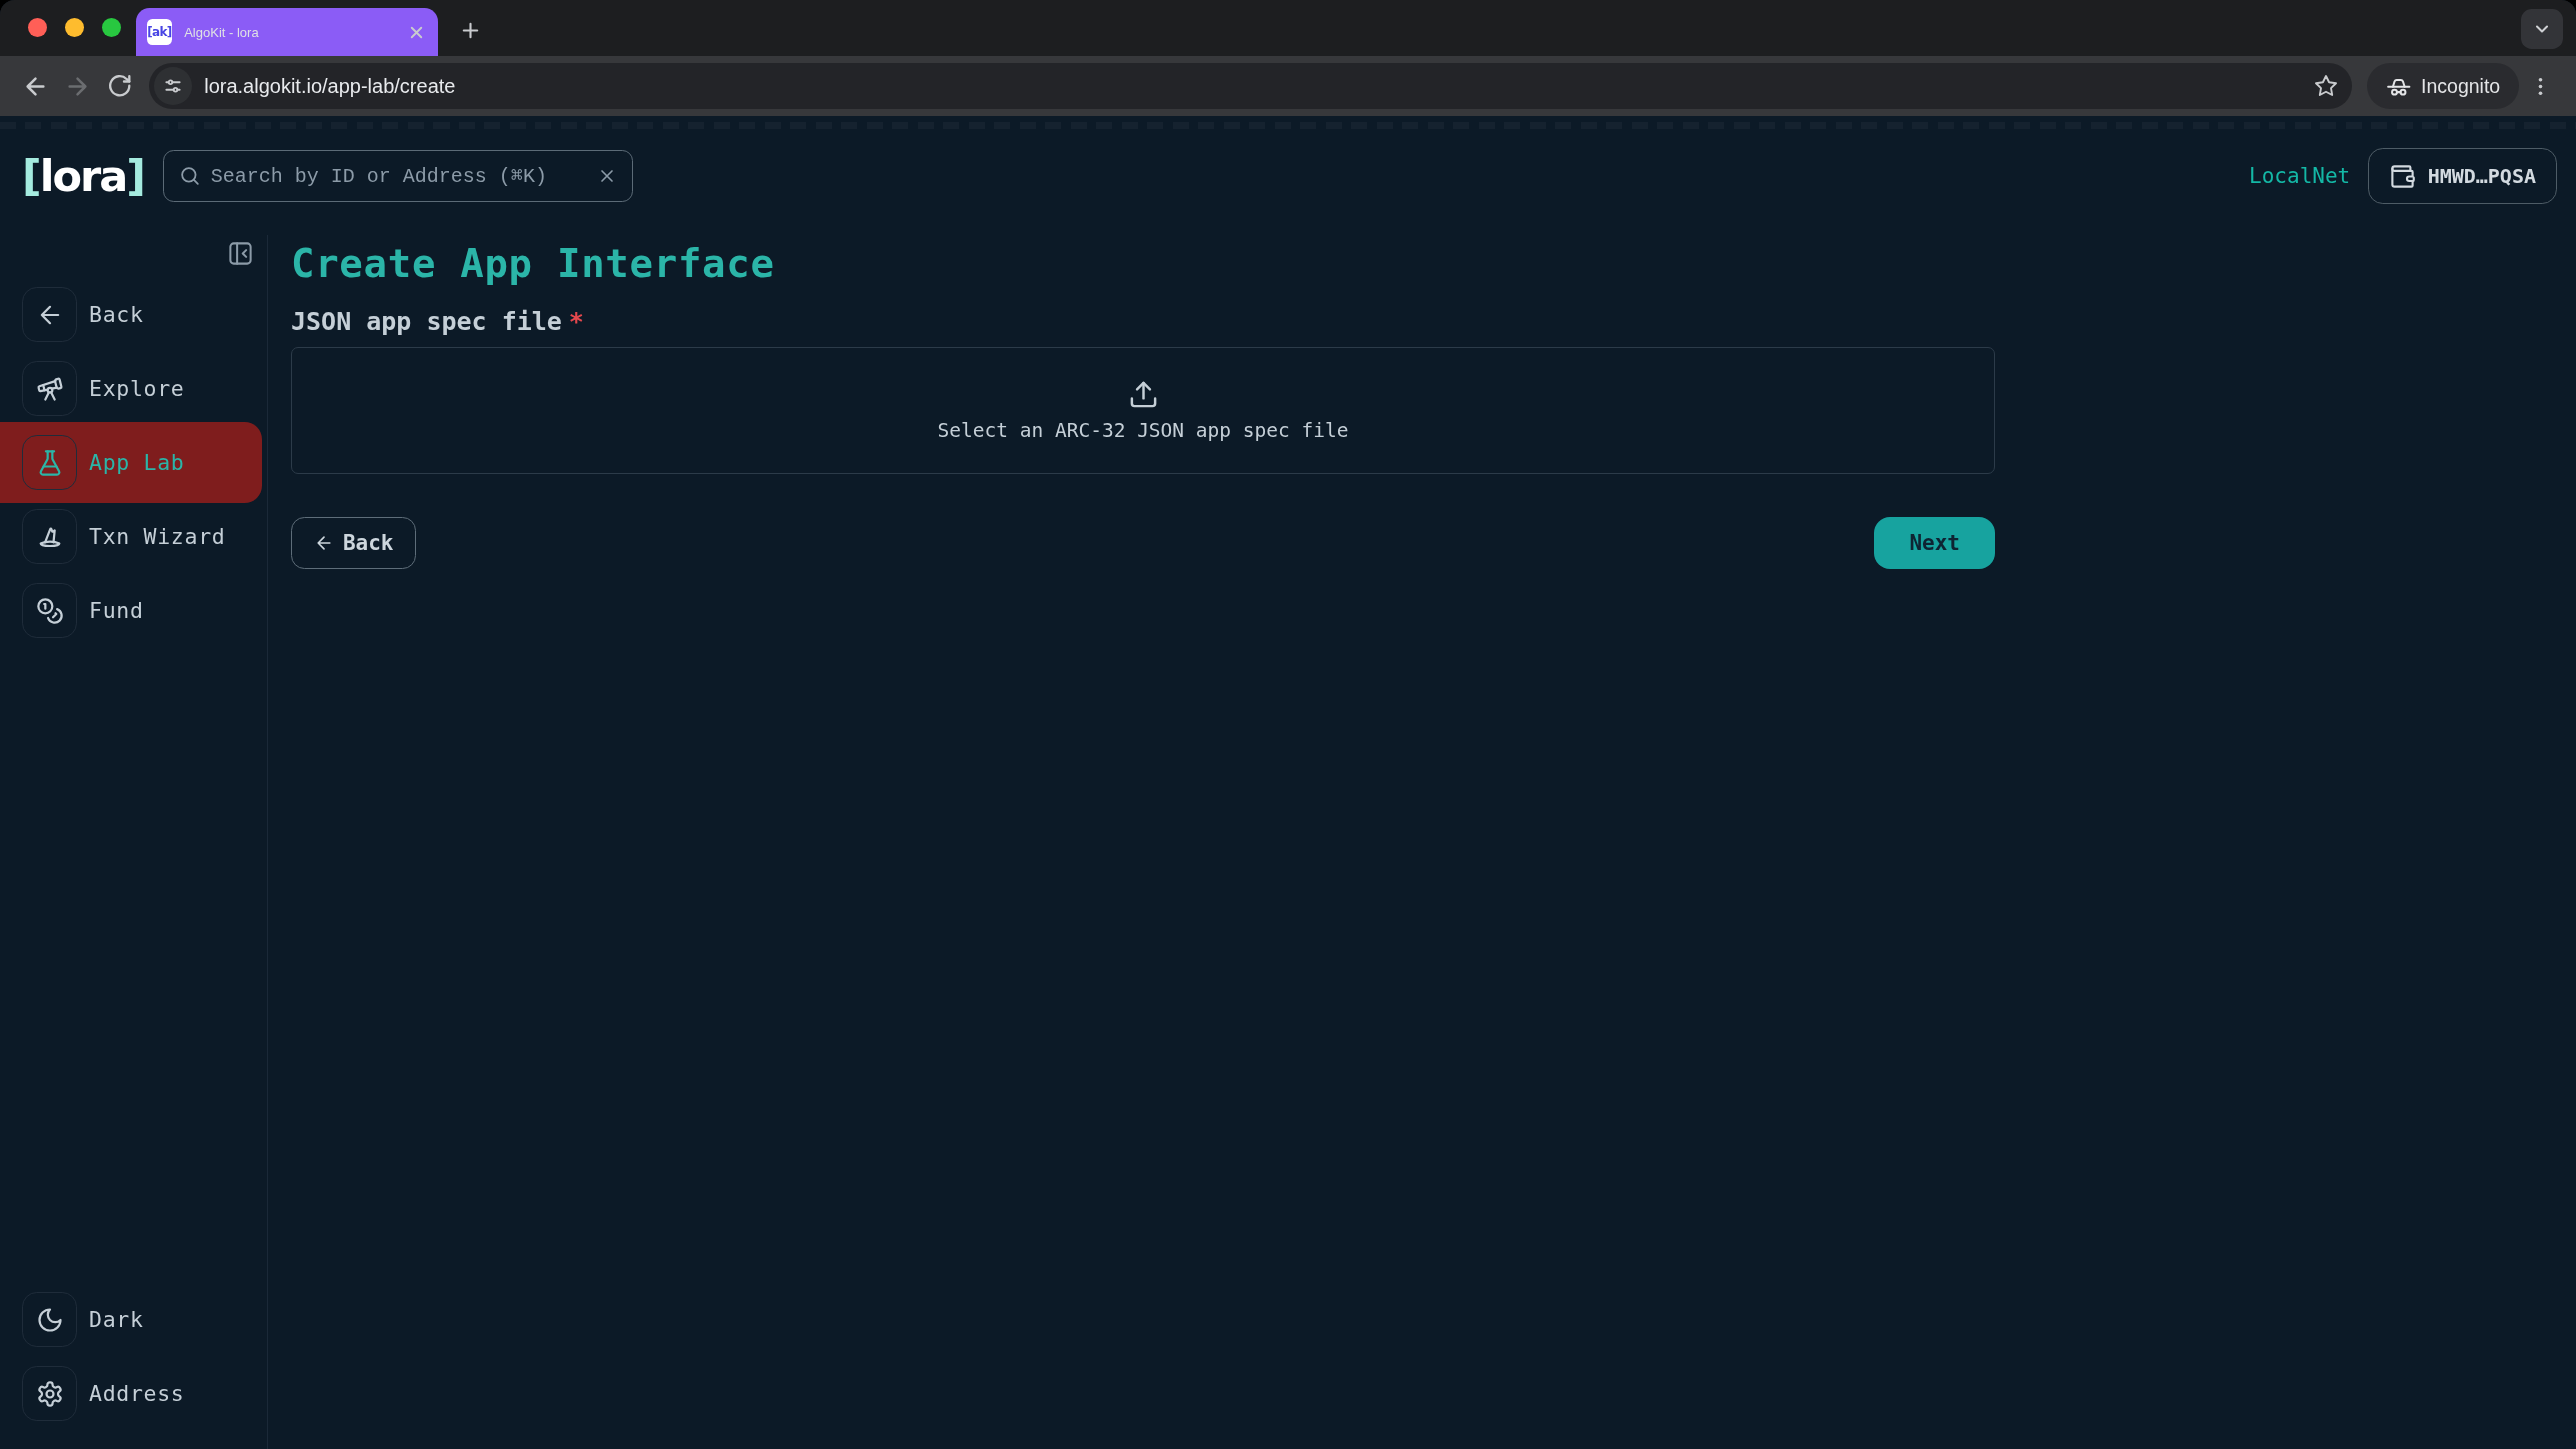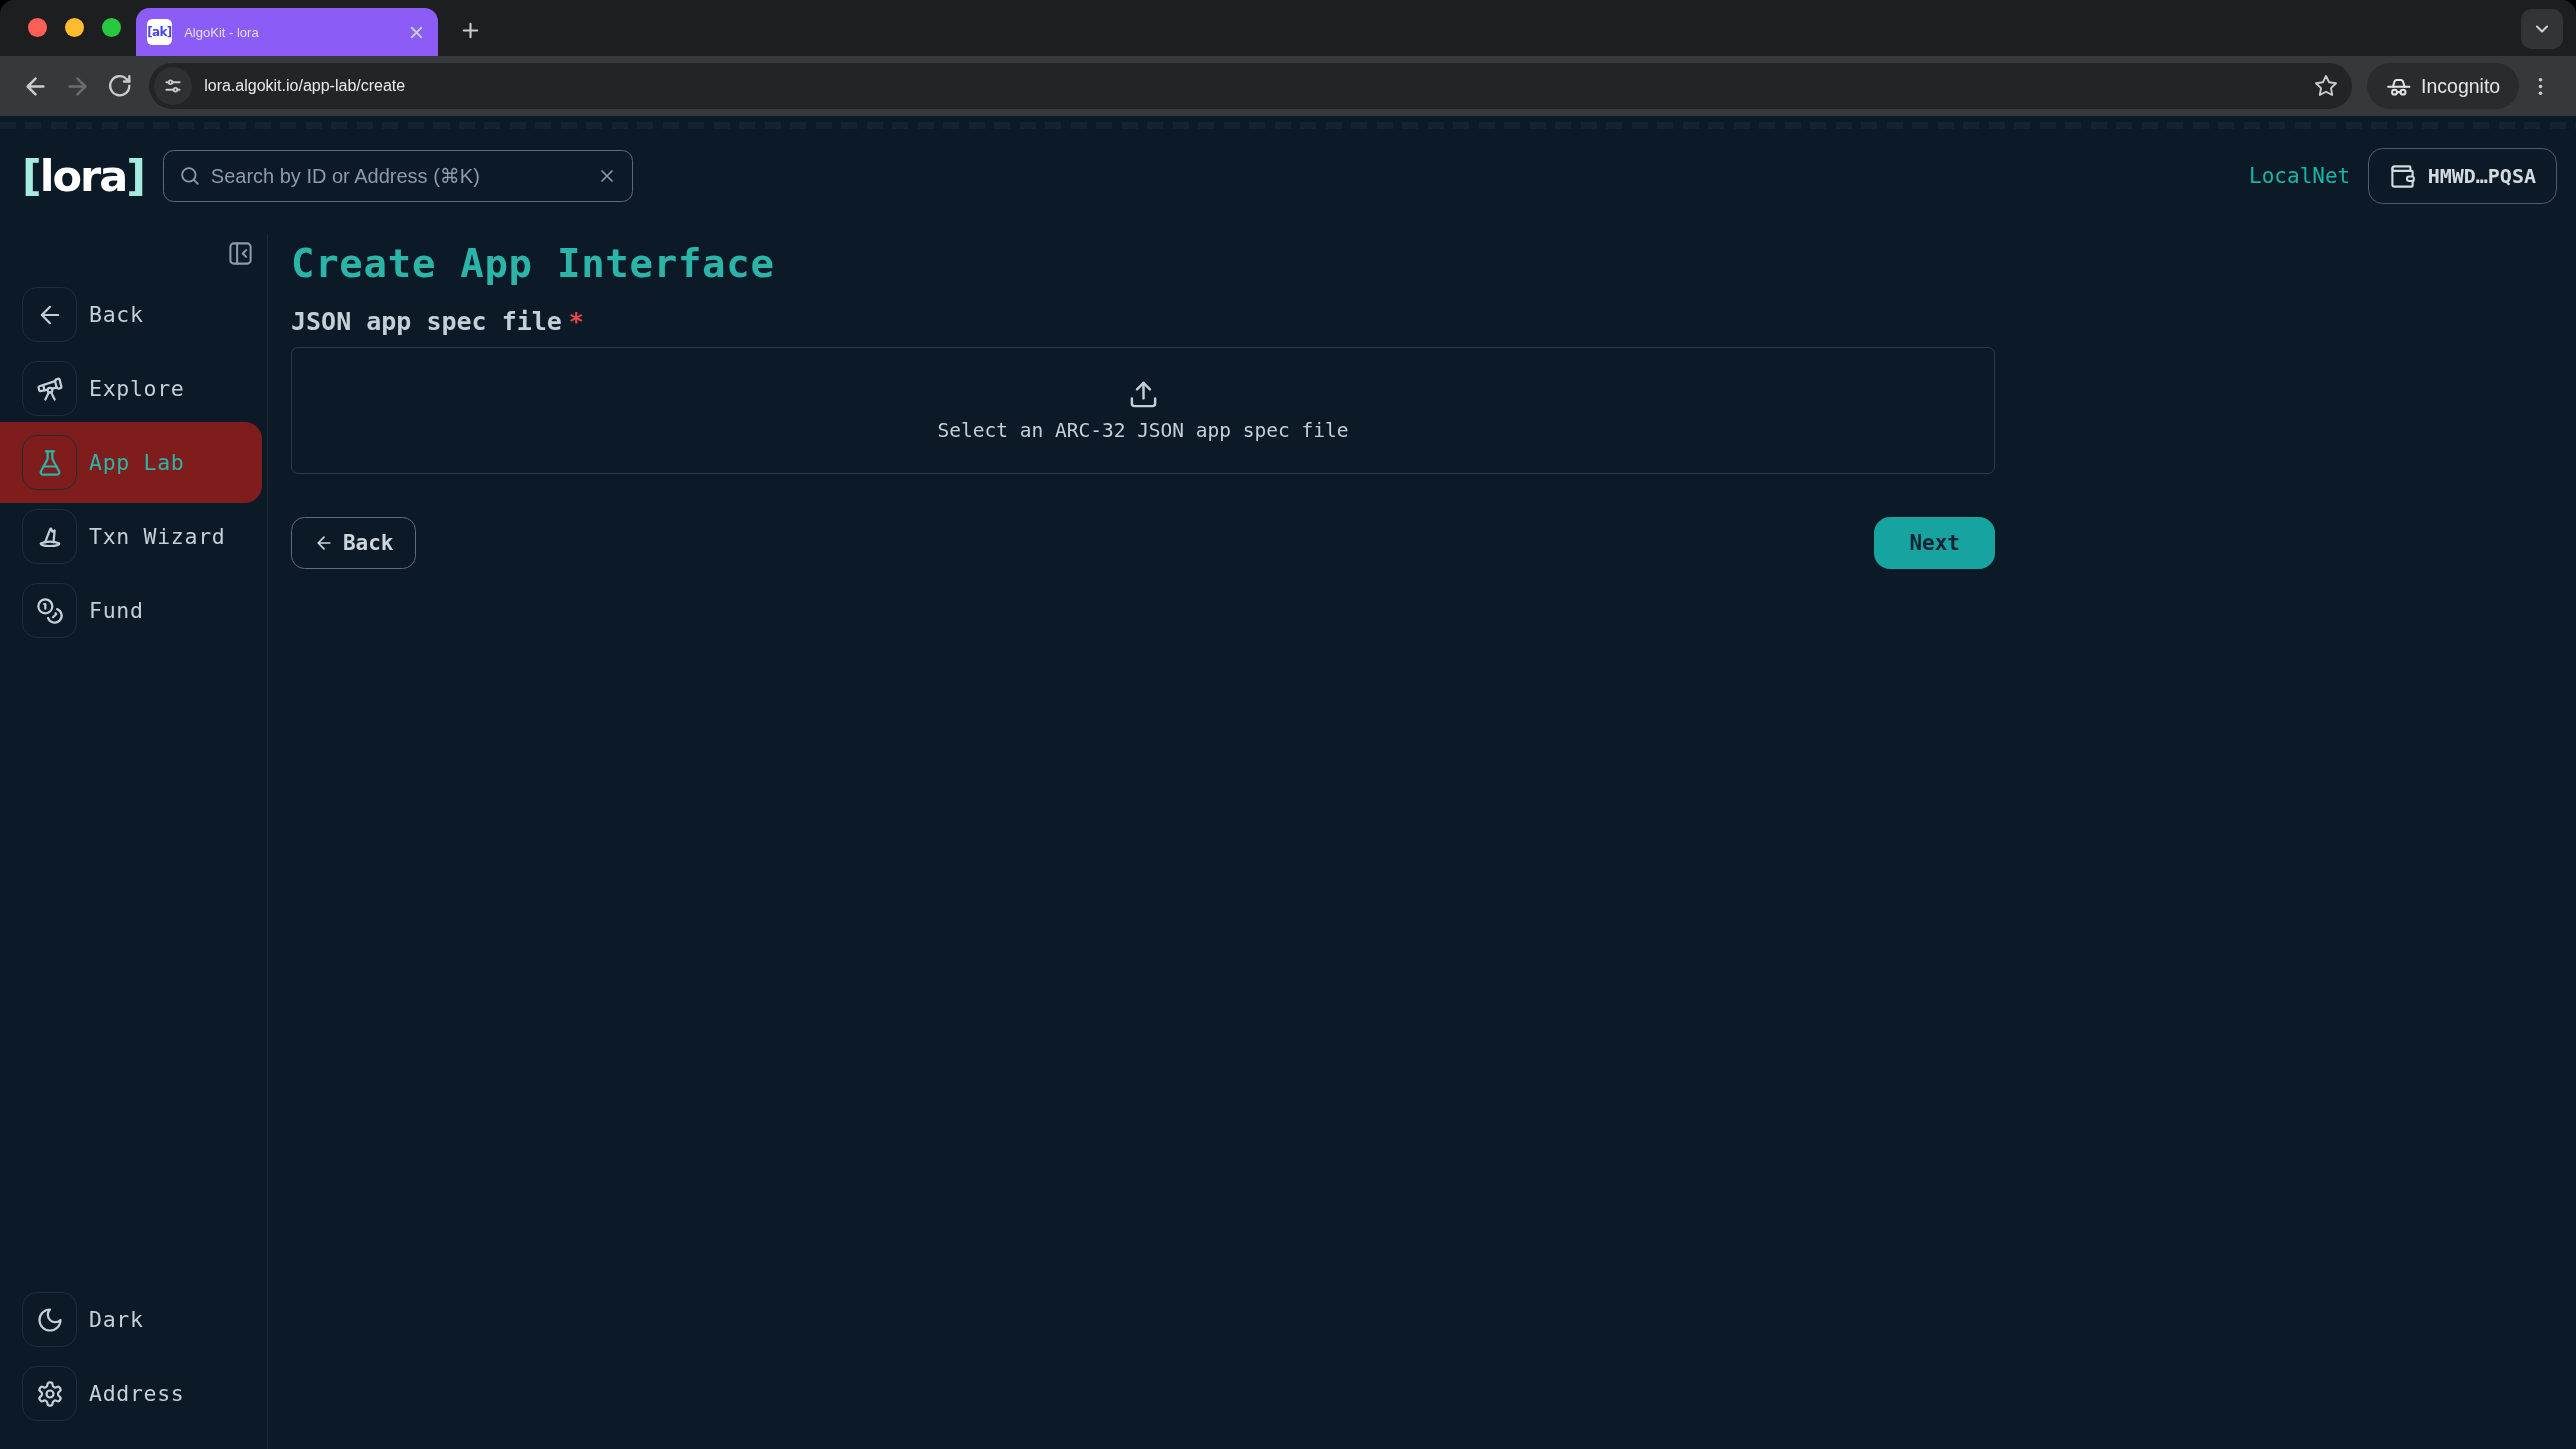--- a/index.html
+++ b/index.html
@@ -27,38 +27,38 @@
                background:#333438; color:#CFD1D4; display:flex; align-items:center; justify-content:center; }
 
   .toolbar { position:absolute; top:56px; left:0; right:0; height:60px; background:#37383B;
              display:flex; align-items:center; padding:0 14.8px; }
   .navbtn { width:42px; height:42px; display:flex; align-items:center; justify-content:center; color:#C9CBCE; }
   .navbtn.disabled { color:#6B6D70; }
   .omnibox { flex:1; height:46px; margin:0 8px; background:#232428; border-radius:23px;
              display:flex; align-items:center; padding:0 14.8px 0 5.4px; gap:12px; }
   .tune-wrap { width:38px; height:38px; border-radius:50%; background:#2E3033; display:flex;
                align-items:center; justify-content:center; color:#C9CBCE; flex:none; }
-  .url { font-family:"Liberation Sans",sans-serif; font-size:16px; color:#E8EAED; flex:1; white-space:nowrap; }
+  .url { font-family:"Liberation Sans",sans-serif; font-size:20px; color:#E8EAED; flex:1; white-space:nowrap; }
   .incog { height:46px; border-radius:23px; background:#2A2B2F; display:flex; align-items:center; gap:9.4px;
            padding:0 19px; margin-left:6.7px; font-family:"Liberation Sans",sans-serif; font-size:19.5px; color:#E4E5E7; }
 
   
   .page { position:absolute; top:117px; left:0; right:0; bottom:0; background:#0C1A27; }
   .dashes { position:absolute; top:5.4px; left:0; right:0; height:6.7px;
             background:repeating-linear-gradient(90deg,#15222F 0 16px, transparent 16px 25.5px); }
 
   .appheader { position:absolute; top:0; left:0; right:0; height:118px; display:flex; align-items:center;
                padding:0 19px 0 22px; }
   .logo { font-family:"DejaVu Sans",sans-serif; font-weight:700; font-size:43px; color:#FFFFFF;
           letter-spacing:-2px; display:flex; align-items:baseline; line-height:1; }
   .logo .bracket { color:#A5EBDF; }
   .search { width:470px; height:52px; margin-left:19px; border:1.3px solid #5C6B77; border-radius:10.7px;
             display:flex; align-items:center; padding:0 14.8px; gap:10.7px; color:#8C9BA8; }
   .search input { flex:1; background:transparent; border:none; outline:none; color:#C8D2DA;
-                  font-family:Liberation Sans, sans-serif; font-size:20px; min-width:0; }
+                  font-family:Liberation Mono, monospace; font-size:20px; min-width:0; }
   .search input::placeholder { color:#8C9BA8; }
   .network { margin-left:auto; font-size:21px; color:#14b8a6; }
   .walletbtn { margin-left:17.4px; height:56px; border:1.3px solid #4E5C66; border-radius:14.8px; background:none;
                display:flex; align-items:center; gap:12px; padding:0 20px; color:#D3DAE0;
                font:700 20px "DejaVu Sans Mono",monospace; }
 
   .sidebar { position:absolute; top:118px; left:0; bottom:0; width:268px; border-right:1.3px solid #1B2938; }
   .collapse { position:absolute; top:4px; right:12px; width:28px; height:28px; color:#8C9BA8; background:none; border:none; }
   .nav { position:absolute; top:52px; left:0; right:0; display:flex; flex-direction:column; }
   .navrow { display:flex; align-items:center; gap:12px; padding-left:22px; height:55px; margin-bottom:19px;

